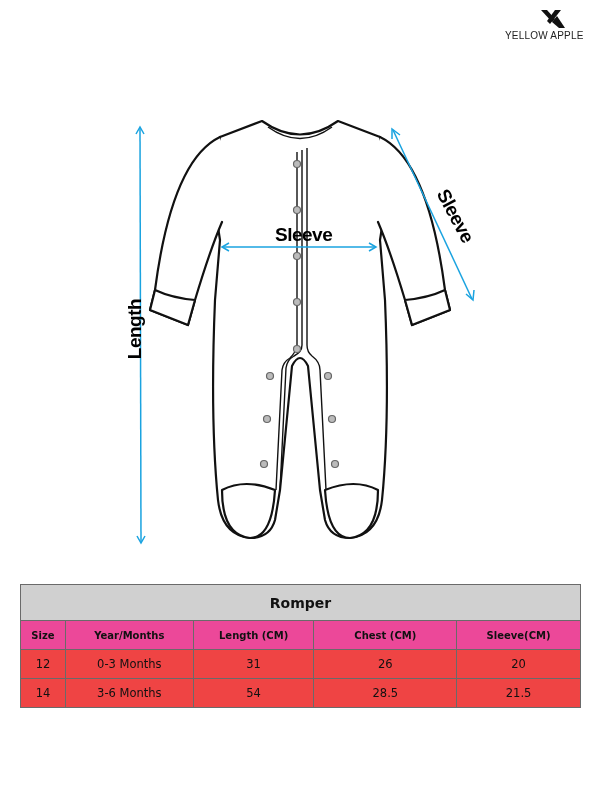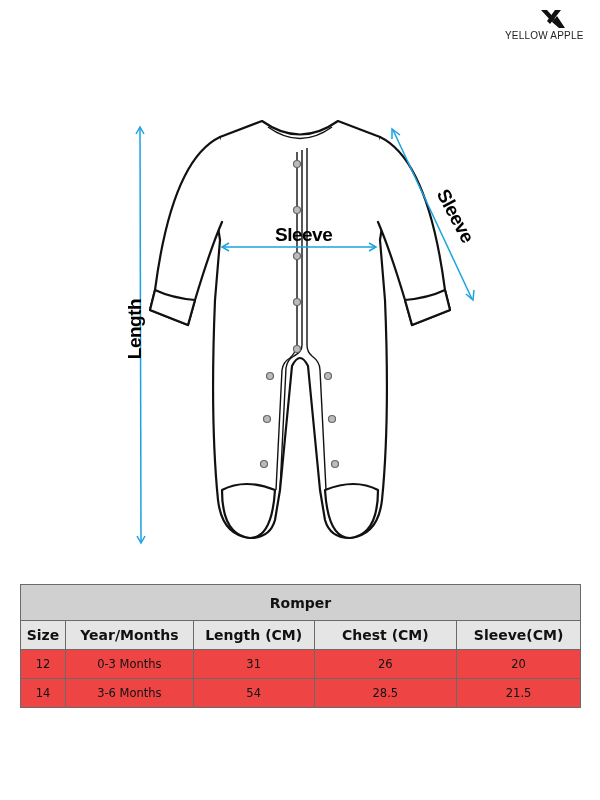--- a/index.html
+++ b/index.html
@@ -7,21 +7,21 @@
   .logo { position:absolute; left:505px; top:8px; width:92px; height:32px; }
   .logo-text { position:absolute; left:0; top:22px; width:92px; text-align:left; font-size:10px; color:#222; letter-spacing:0.2px; }
   .diagram { position:absolute; left:0; top:0; width:600px; height:570px; }
   .label { position:absolute; font-family:"Liberation Sans", sans-serif; font-weight:bold; font-size:19px; color:#000; letter-spacing:-0.5px; }
   .lbl-chest { left:275px; top:224px; }
   .lbl-length { left:100px; top:318px; transform:rotate(-90deg); transform-origin:center; width:70px; text-align:center; }
   .lbl-sleeve { left:420px; top:205px; transform:rotate(62deg); transform-origin:center; width:70px; text-align:center; }
   table.size-table { position:absolute; left:20px; top:584px; width:561px; border-collapse:collapse; font-family:"DejaVu Sans", sans-serif; }
   table.size-table td, table.size-table th { border:1.5px solid #6a6a6a; text-align:center; color:#111; padding:0;margin-top:33px; }
   .title-row th { background:#d0d0d0; height:35px; font-size:14px; font-weight:bold; }
-  .head-row th { background:#e5e5e5; height:28px; font-size:14px; font-weight:bold; }
+  .head-row th { background:#ec4899; height:28px; font-size:10px; font-weight:bold; }
   .data-row td { background:#ef4444; height:28px; font-size:11.5px; }
 </style>
 </head>
 <body>
 
 <div class="logo">
   <svg width="92" height="22" viewBox="0 0 92 22">
     <polygon points="36,2 42,2 50,11 47,14" fill="#111"></polygon>
     <polygon points="50,2 56,2 45,16 42,13" fill="#111"></polygon>
     <polygon points="47,14 52,8 60,20 54,20" fill="#111"></polygon>

